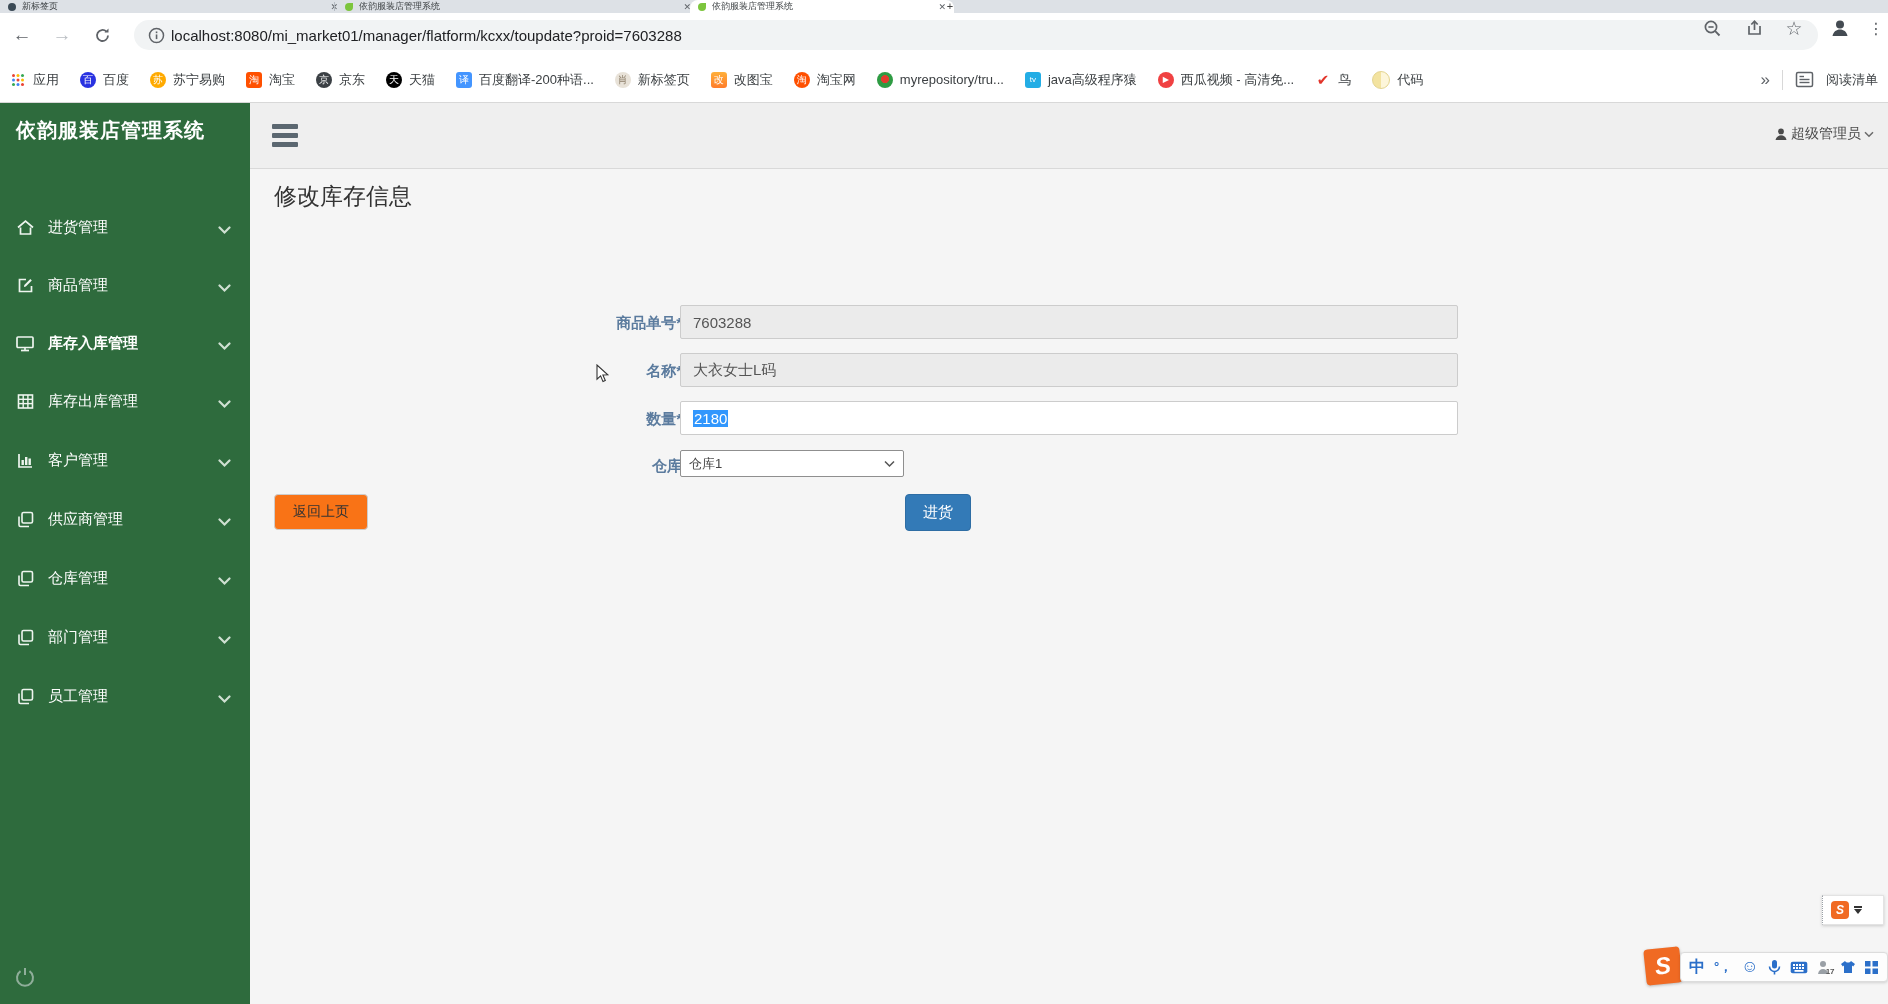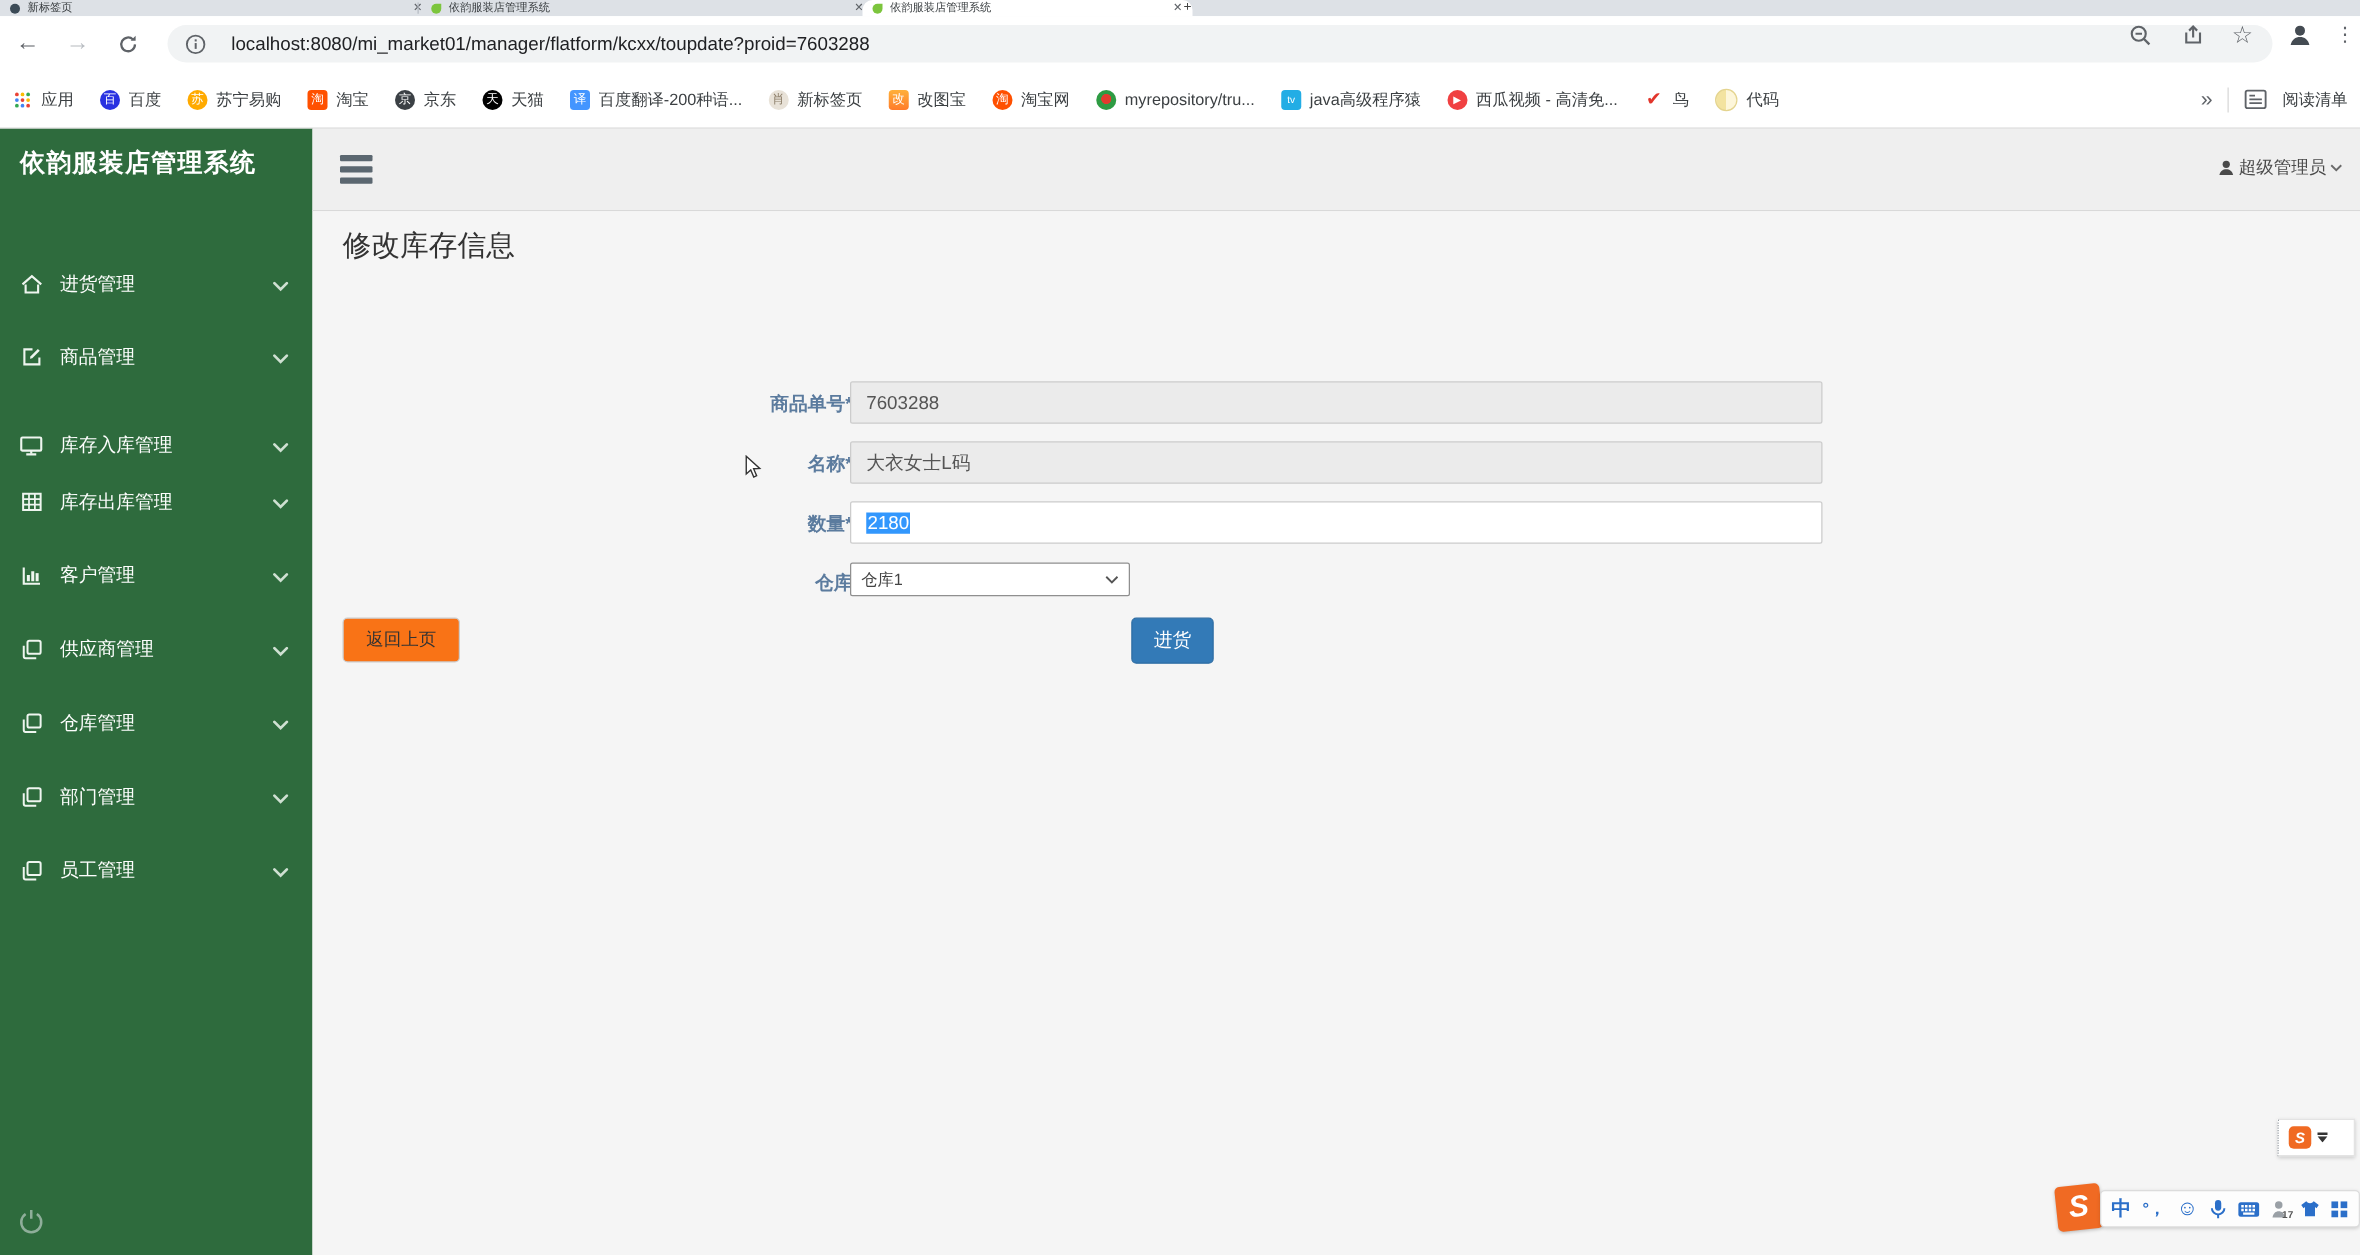--- a/index.html
+++ b/index.html
@@ -17,21 +17,21 @@
   .tab-close{margin-left:auto;color:#5f6368;font-size:9px;}
   .tab-div{position:absolute;top:2px;width:1px;height:9px;background:#b6bcc3;}
   .newtab-btn{position:absolute;top:0px;left:942px;width:16px;height:13px;color:#444;
     font-size:11px;line-height:13px;text-align:center;}
   
   #toolbar{left:0;top:13px;width:1888px;height:44px;background:#fff;}
   .navic{position:absolute;top:8px;width:28px;height:28px;display:flex;align-items:center;
     justify-content:center;color:#5f6368;font-size:19px;}
   #omnibox{position:absolute;left:134px;top:7px;width:1684px;height:30px;background:#f1f3f4;
     border-radius:15px;display:flex;align-items:center;}
-  #omni-url{font-size:15px;color:#202124;margin-left:20px;white-space:nowrap;}
+  #omni-url{font-size:15px;color:#202124;margin-left:6px;white-space:nowrap;}
   .omni-right{position:absolute;top:3px;width:24px;height:24px;display:flex;align-items:center;justify-content:center;}
   
   #bmbar{left:0;top:57px;width:1888px;height:46px;background:#fff;border-bottom:1px solid #d8d8d8;
     display:flex;align-items:center;padding:0 10px;box-sizing:border-box;overflow:hidden;}
   .bm{display:flex;align-items:center;gap:7px;margin-right:21px;font-size:13px;color:#3c4043;white-space:nowrap;}
   .bm-ico{width:16px;height:16px;border-radius:3px;display:flex;align-items:center;justify-content:center;
     font-size:10px;color:#fff;flex:0 0 auto;line-height:16px;}
   .apps-ico{width:12px;height:12px;position:relative;margin:2px;}
   .apps-ico::before{content:"";position:absolute;left:0;top:0;width:3px;height:3px;border-radius:50%;
     background:#ea4335;box-shadow:4.5px 0 #fbbc05,9px 0 #34a853,0 4.5px #4285f4,4.5px 4.5px #ea4335,
@@ -242,21 +242,21 @@
           </svg>
       </span>
       <span class="sb-label">商品管理</span>
       <span class="sb-chev">
         <svg width="13" height="9" viewBox="0 0 13 9">
             <path d="M1.5 1.5 6.5 6.5 11.5 1.5" fill="none" stroke="#cfe0d2" stroke-width="2.2" stroke-linecap="round"></path>
           </svg>
       </span>
     </div>
 
-    <div class="sb-item" style="top:238px;">
+    <div class="sb-item" style="top:225px;font-weight:bold;">
       <span class="sb-ico">
         <svg width="20" height="19" viewBox="0 0 20 19">
             <rect x="2" y="3" width="16" height="10.5" rx="1" fill="none" stroke="#eef5ef" stroke-width="1.7"></rect>
             <line x1="10" y1="13.5" x2="10" y2="16" stroke="#eef5ef" stroke-width="1.7"></line>
             <line x1="6" y1="16.5" x2="14" y2="16.5" stroke="#eef5ef" stroke-width="1.7"></line>
           </svg>
       </span>
       <span class="sb-label">库存入库管理</span>
       <span class="sb-chev">
         <svg width="13" height="9" viewBox="0 0 13 9">

